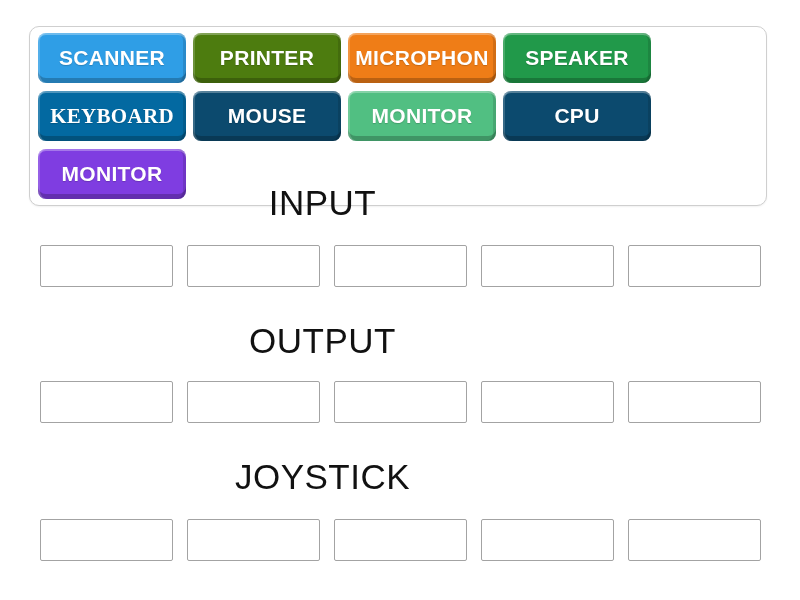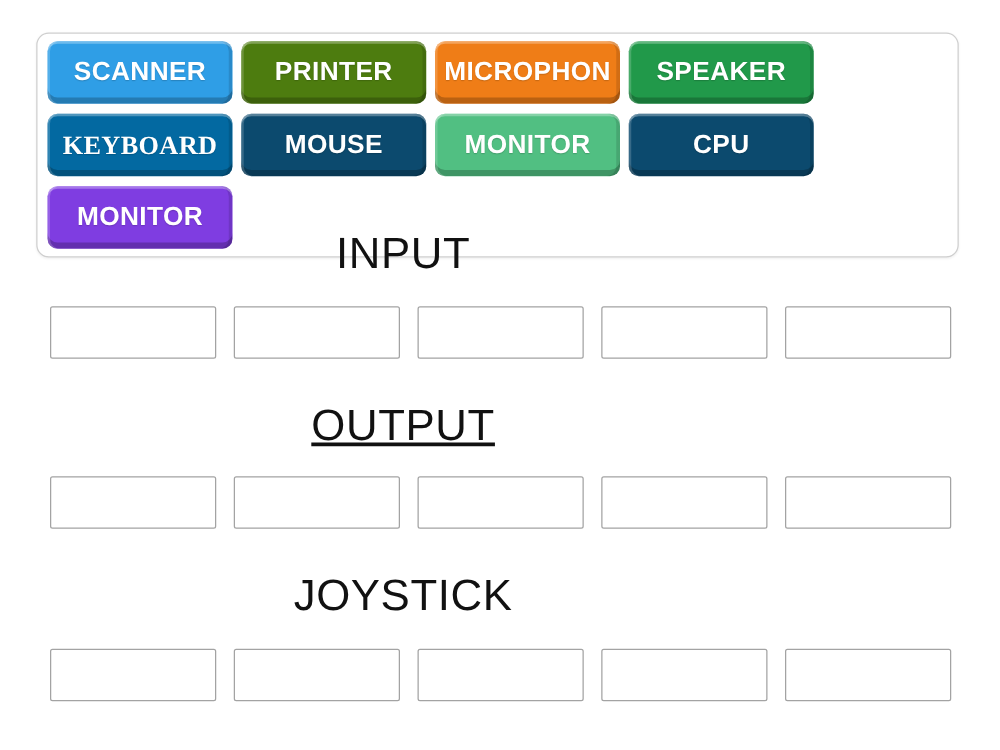--- a/index.html
+++ b/index.html
@@ -72,21 +72,21 @@
   .slot {
     width: 133px; height: 42px;
     box-sizing: border-box;
     background: #ffffff;
     border: 1px solid #a3a3a3;
     border-radius: 2px;
   }
 
   #heading-input     { top: 183px; }
   #row-input         { top: 245px; }
-  #heading-output    { top: 321px; text-decoration: underline; }
+  #heading-output    { top: 321px; }
   #row-output        { top: 381px; }
   #heading-processor { top: 457px; }
   #row-processor     { top: 519px; }
 </style>
 </head>
 <body>
 
 <div class="stage">
 
   <div class="tray">

